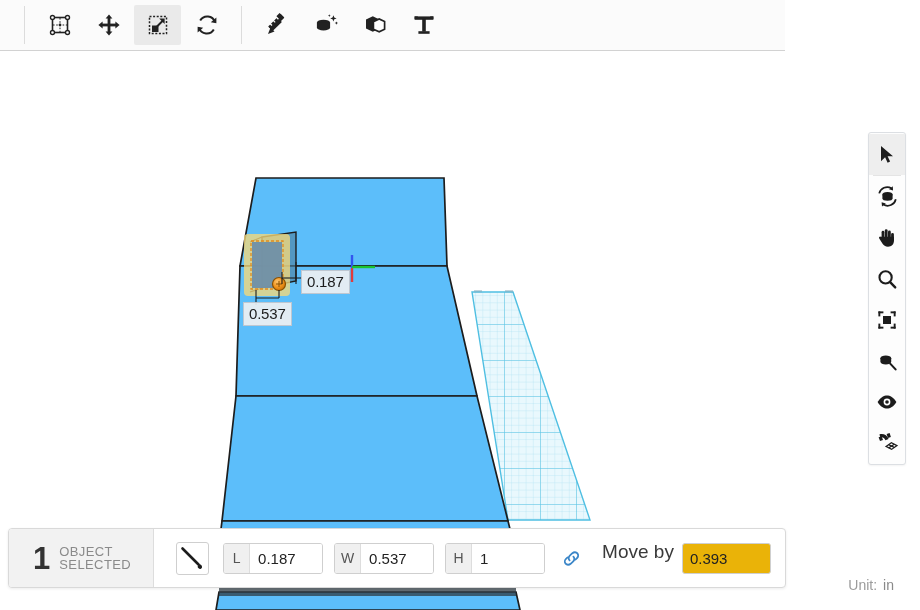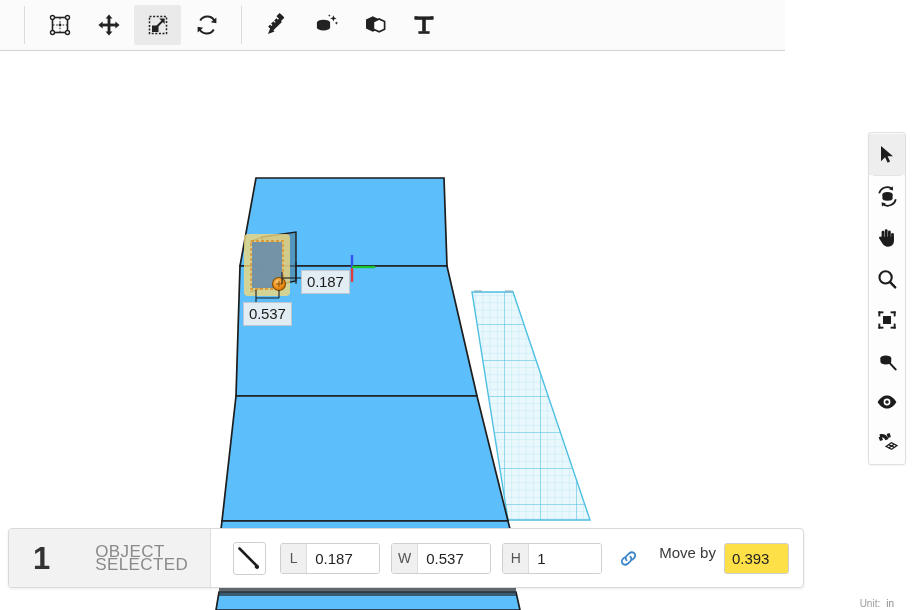--- a/index.html
+++ b/index.html
@@ -93,23 +93,22 @@
     background:#f2f2f2;
     border-right:1px solid #dddddd;
     padding:0 22px 0 24px;
     border-radius:3px 0 0 3px;
   }
   #sel-count {
     font-size:31px; font-weight:bold; color:#333; line-height:31px;
     margin-right:9px;
   }
   #sel-text {
-    font-size:17px; color:#8a8a8a; line-height:13px;
+    font-size:13px; color:#8a8a8a; line-height:13px;
     letter-spacing:0.4px;
-    margin-left:36px;
   }
   #shape-swatch {
     width:33px; height:33px; margin:0 14px 0 22px;
     border:1px solid #cfcfcf; border-radius:3px;
     background:#ffffff;
     display:flex; align-items:center; justify-content:center;
     cursor:pointer; flex:0 0 auto;
   }
   .dim-field {
     display:flex; align-items:stretch;
@@ -127,36 +126,36 @@
     font-family:"Liberation Sans", sans-serif;
     font-size:15px; color:#222;
     padding-left:8px; background:#fff;
   }
   #link-btn {
     width:26px; height:26px; margin:0 6px 0 2px;
     display:flex; align-items:center; justify-content:center;
     cursor:pointer; flex:0 0 auto;
   }
   #moveby-label {
-    font-size:15px; color:#3a3a3a; margin:0 8px 12px 12px; white-space:nowrap;
+    font-size:19px; color:#3a3a3a; margin:0 8px 12px 12px; white-space:nowrap;
   }
   #moveby-field {
-    height:31px; width:65px; margin-right:14px;
-    border:1px solid #cfcfcf; border-radius:3px; background:#fde047;
+    height:31px; width:89px; margin-right:14px;
+    border:1px solid #cfcfcf; border-radius:3px; background:#eab308;
   }
   #moveby-input {
     width:100%; height:100%; border:none; outline:none;
     font-family:"Liberation Sans", sans-serif;
     font-size:15px; color:#222; padding-left:7px; background:transparent;
   }
 
   
   #unit-display {
-    position:absolute; right:26px; bottom:1px;
-    font-size:10px; color:#9b9b9b;
+    position:absolute; right:26px; bottom:17px;
+    font-size:14px; color:#9b9b9b;
     z-index:50; white-space:nowrap;
   }
   #unit-display .u-val { color:#8a8a8a; margin-left:6px; }
 </style>
 </head>
 <body>
 
 <div id="app">
 
   <div id="viewport">

